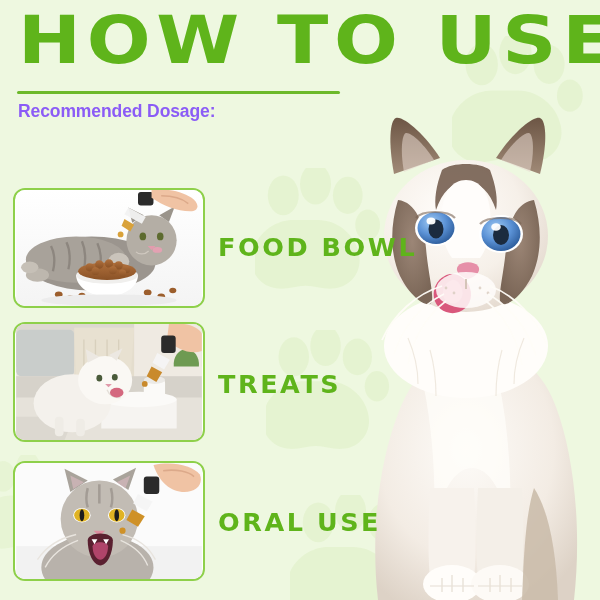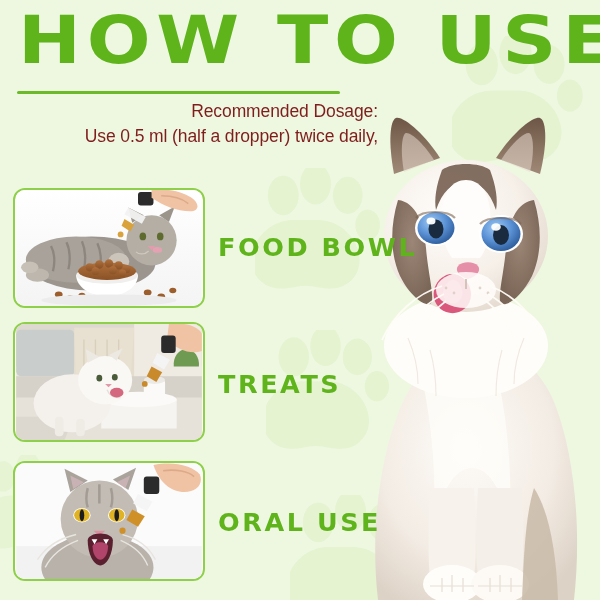--- a/index.html
+++ b/index.html
@@ -2,21 +2,21 @@
 <html><head>
 <meta charset="utf-8">
 <style>
   html,body{margin:0;padding:0;}
   body{
     width:600px;height:600px;overflow:hidden;
     background:#eef8e0;
     font-family:"Liberation Sans",sans-serif;
     position:relative;
   }
-  #poster{position:absolute;inset:0;width:600px;height:600px;overflow:hidden;background:#eef8e0;text-align:right;}
+  #poster{position:absolute;inset:0;width:600px;height:600px;overflow:hidden;background:#eef8e0;}
 
   
   .paws{position:absolute;inset:0;z-index:0;pointer-events:none;}
   .paw{position:absolute;opacity:.55;}
   .paw svg{display:block;width:100%;height:100%;}
 
   
   .hero{position:absolute;right:-6px;bottom:0;width:268px;height:512px;z-index:1;pointer-events:none;}
   .hero svg{display:block;width:100%;height:100%;}
 
@@ -30,21 +30,21 @@
     transform:scaleX(1.14);transform-origin:left center;
   }
   .divider{
     position:absolute;left:17px;top:91px;width:323px;height:3px;
     background:#6cb92a;z-index:3;border-radius:2px;
   }
 
   
   .dosage{
     position:absolute;left:18px;top:99px;z-index:3;
-    color:#7f1d1d;font-size:17.5px;line-height:24.5px;font-weight:normal;
+    color:#8b5cf6;font-size:17.5px;line-height:24.5px;font-weight:bold;
     font-family:"Liberation Sans",sans-serif;
     width:360px;letter-spacing:-0.1px;
   }
   .dosage div{white-space:nowrap;}
 
   
   .thumb{
     position:absolute;left:13px;width:192px;height:120px;z-index:3;
     border:2px solid #8ed04a;border-radius:12px;background:#fff;
     overflow:hidden;box-sizing:border-box;
@@ -232,21 +232,20 @@
         <path d="M70 250c6 14 10 30 10 46M92 262c4 14 6 30 6 46M164 262c-4 14-6 30-6 46M186 250c-6 14-10 30-10 46"></path>
       </g>
     </svg>
   </div>
 
   <div class="title">HOW TO USE</div>
   <div class="divider"></div>
 
   <div class="dosage">
     <div>Recommended Dosage:</div>
-    <div>Use 0.5 ml (half a dropper) twice daily,</div>
   </div>
 
   <div class="thumb" id="thumb0">
     <svg viewBox="0 0 192 120">
       <defs>
         <linearGradient id="t1bg" x1="0" y1="0" x2="0" y2="1">
           <stop offset="0%" stop-color="#ffffff"></stop>
             <stop offset="100%" stop-color="#f4f4f4"></stop>
         </linearGradient>
         <linearGradient id="kib" x1="0" y1="0" x2="0" y2="1">

